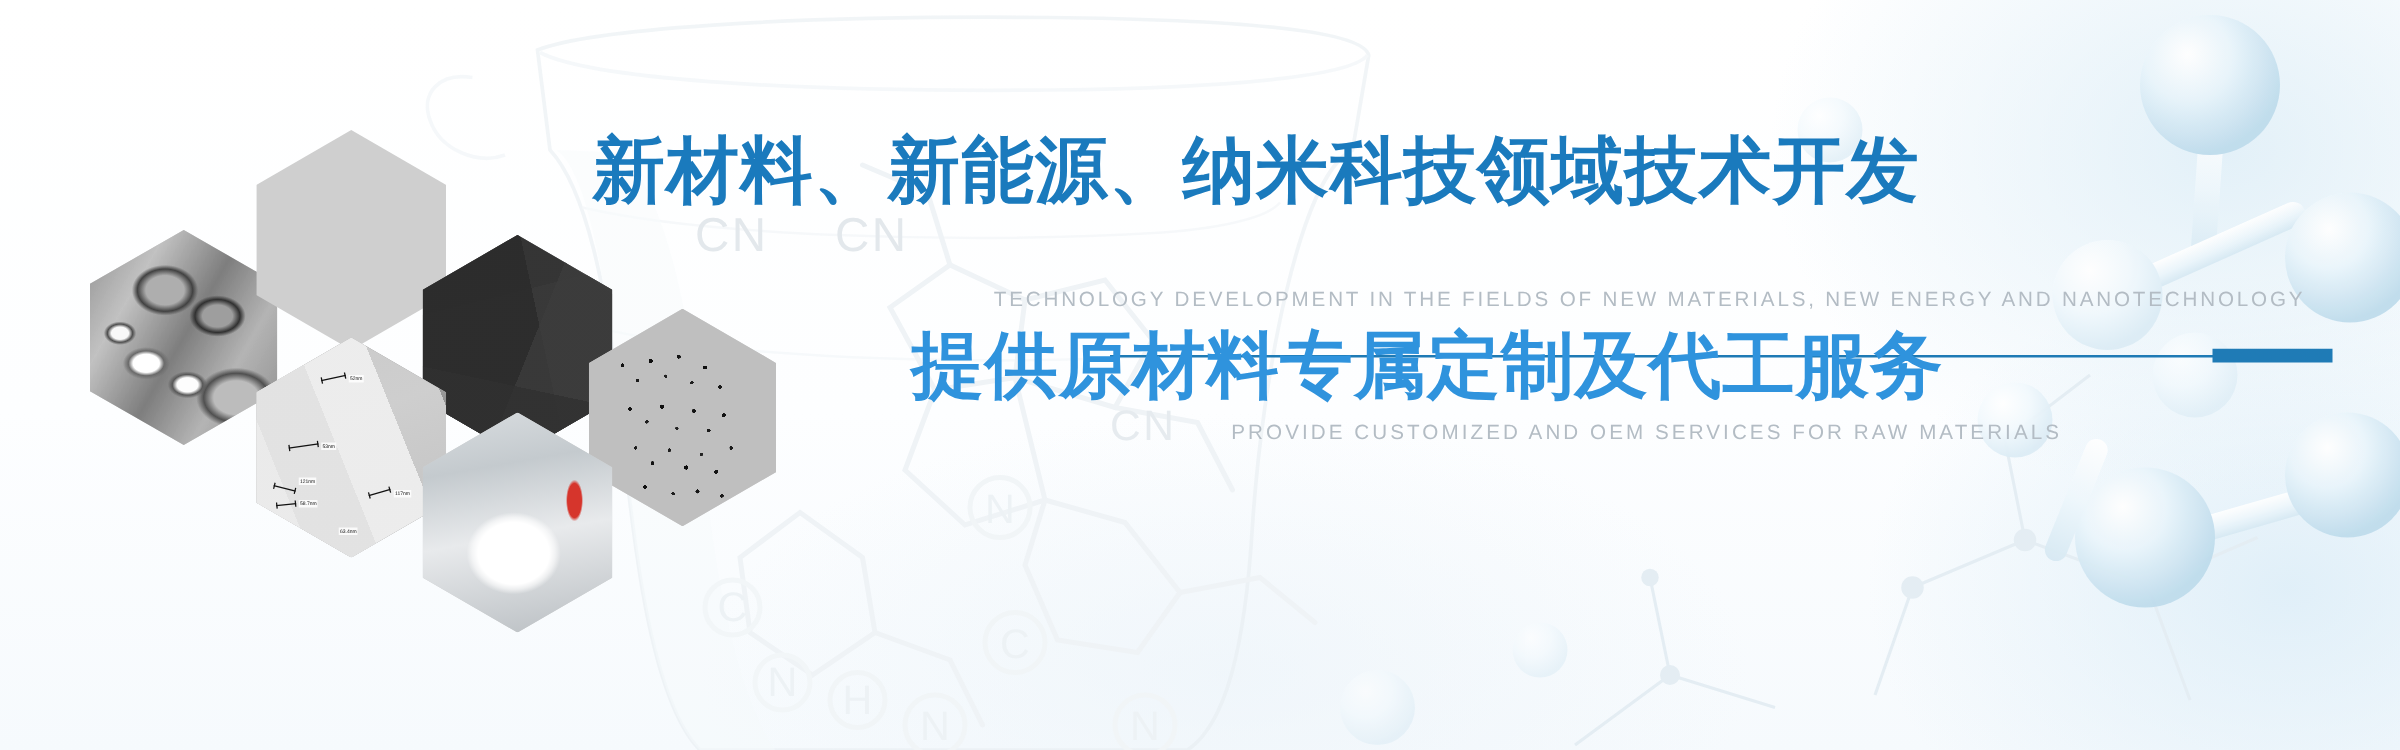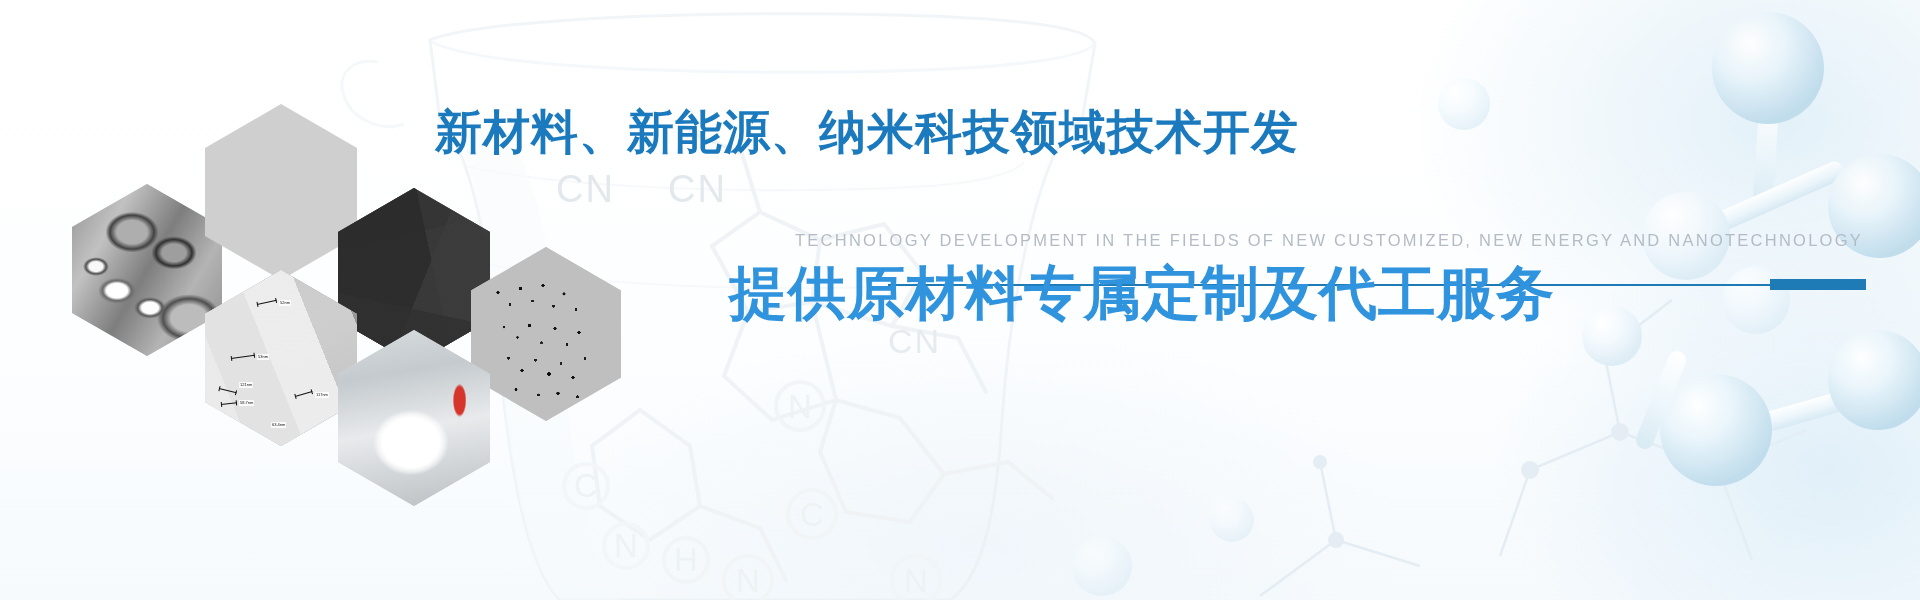--- a/index.html
+++ b/index.html
@@ -161,28 +161,28 @@
       radial-gradient(ellipse 46px 40px at 48% 64%, #ffffff 0 62%, rgba(255,255,255,.6) 72%, rgba(255,255,255,0) 82%),
       radial-gradient(ellipse 9px 22px at 80% 40%, #d6352c 0 62%, rgba(214,53,44,0) 76%),
       linear-gradient(170deg,#d9dde0 0%, #c4cace 26%, #e8eaec 55%, #b9bec2 100%);
   }
 
   
   .text-block { position:absolute; left:0; top:0; width:1920px; height:600px; }
 
   .headline-1 {
     position:absolute;
-    left:435px; top:108px;
-    font-size:47px;
+    left:474px; top:108px;
+    font-size:58px;
     line-height:1.0;
     font-weight:700;
     color:#1a7abd;
     letter-spacing:1px;
     white-space:nowrap;
-    font-family:Liberation Sans, sans-serif;
+    font-family:Liberation Serif, serif;
   }
   .sub-1 {
     position:absolute;
     left:795px; top:231px;
     font-size:16.5px;
     letter-spacing:2.25px;
     color:#b3bcc4;
     white-space:nowrap;
     font-weight:400;
   }
@@ -378,24 +378,25 @@
 
     <div class="hex hex6">
       <div class="hex-inner"></div>
     </div>
   </div>
 
   <div class="text-block">
 
     <div class="headline-1">新材料、新能源、纳米科技领域技术开发</div>
 
-    <div class="sub-1">TECHNOLOGY DEVELOPMENT IN THE FIELDS OF NEW CUSTOMIZED, NEW ENERGY AND NANOTECHNOLOGY</div>
+    <div class="sub-1">TECHNOLOGY DEVELOPMENT IN THE FIELDS OF NEW MATERIALS, NEW ENERGY AND NANOTECHNOLOGY</div>
 
     <div class="divider">
       <div class="thin"></div>
       <div class="thick"></div>
     </div>
 
     <div class="headline-2">提供原材料专属定制及代工服务</div>
 
+    <div class="sub-2">PROVIDE CUSTOMIZED AND OEM SERVICES FOR RAW MATERIALS</div>
   </div>
 
 </div>
 
 </body></html>

